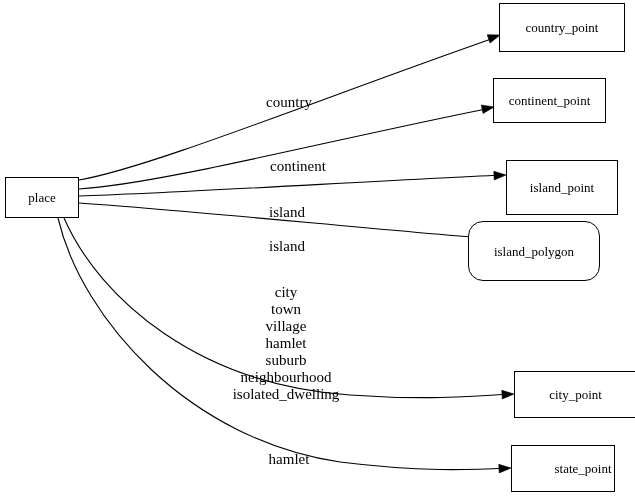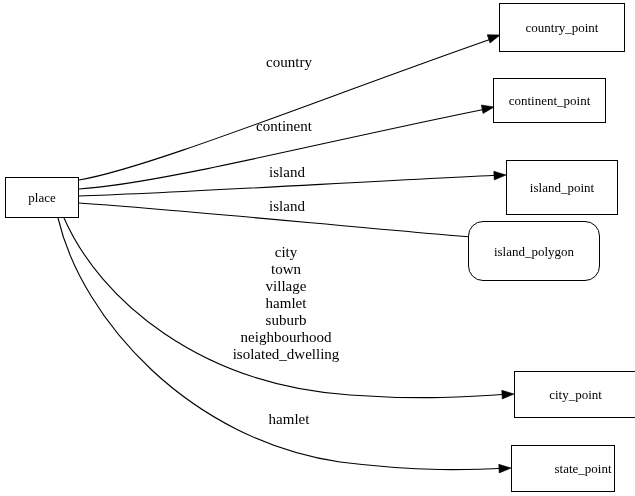--- a/index.html
+++ b/index.html
@@ -41,20 +41,21 @@
   }
   .edge-label {
     position: absolute;
     font-size: 15px;
     line-height: 17px;
     text-align: center;
     white-space: pre;
     background: transparent;
     z-index: 3;
     transform: translate(-50%, -50%);
+    margin-top: 40px;
   }
   .edge-path {
     fill: none;
     stroke: #000000;
     stroke-width: 1.1;
   }
   .arrow-head {
     fill: #000000;
     stroke: #000000;
     stroke-width: 0.6;
@@ -98,21 +99,21 @@
       <div class="node-box" style="left: 499px; top: 3px; width: 126px; height: 49px;">country_point</div>
       <div class="node-box" style="left: 493px; top: 78px; width: 113px; height: 45px;">continent_point</div>
       <div class="node-box" style="left: 506px; top: 160px; width: 112px; height: 55px;">island_point</div>
       <div class="node-box" style="left: 468px; top: 221px; width: 132px; height: 60px; border-radius: 15px;">island_polygon</div>
       <div class="node-box" style="left: 514px; top: 371px; width: 123px; height: 47px;">city_point</div>
       <div class="node-box" style="left: 511px; top: 445px; width: 104px; height: 47px; padding-left: 40px;">state_point</div>
     </div>
 
   <div id="edge-labels-layer">
       <div class="edge-label" style="left: 289px; top: 62px;">country</div>
-      <div class="edge-label" style="left: 284px; top: 126px;">continent</div>
+      <div class="edge-label" style="left: 298px; top: 126px;">continent</div>
       <div class="edge-label" style="left: 287px; top: 172px;">island</div>
       <div class="edge-label" style="left: 287px; top: 206px;">island</div>
       <div class="edge-label" style="left: 286px; top: 303px; text-align: center;">city
 town
 village
 hamlet
 suburb
 neighbourhood
 isolated_dwelling</div>
       <div class="edge-label" style="left: 289px; top: 419px;">hamlet</div>

